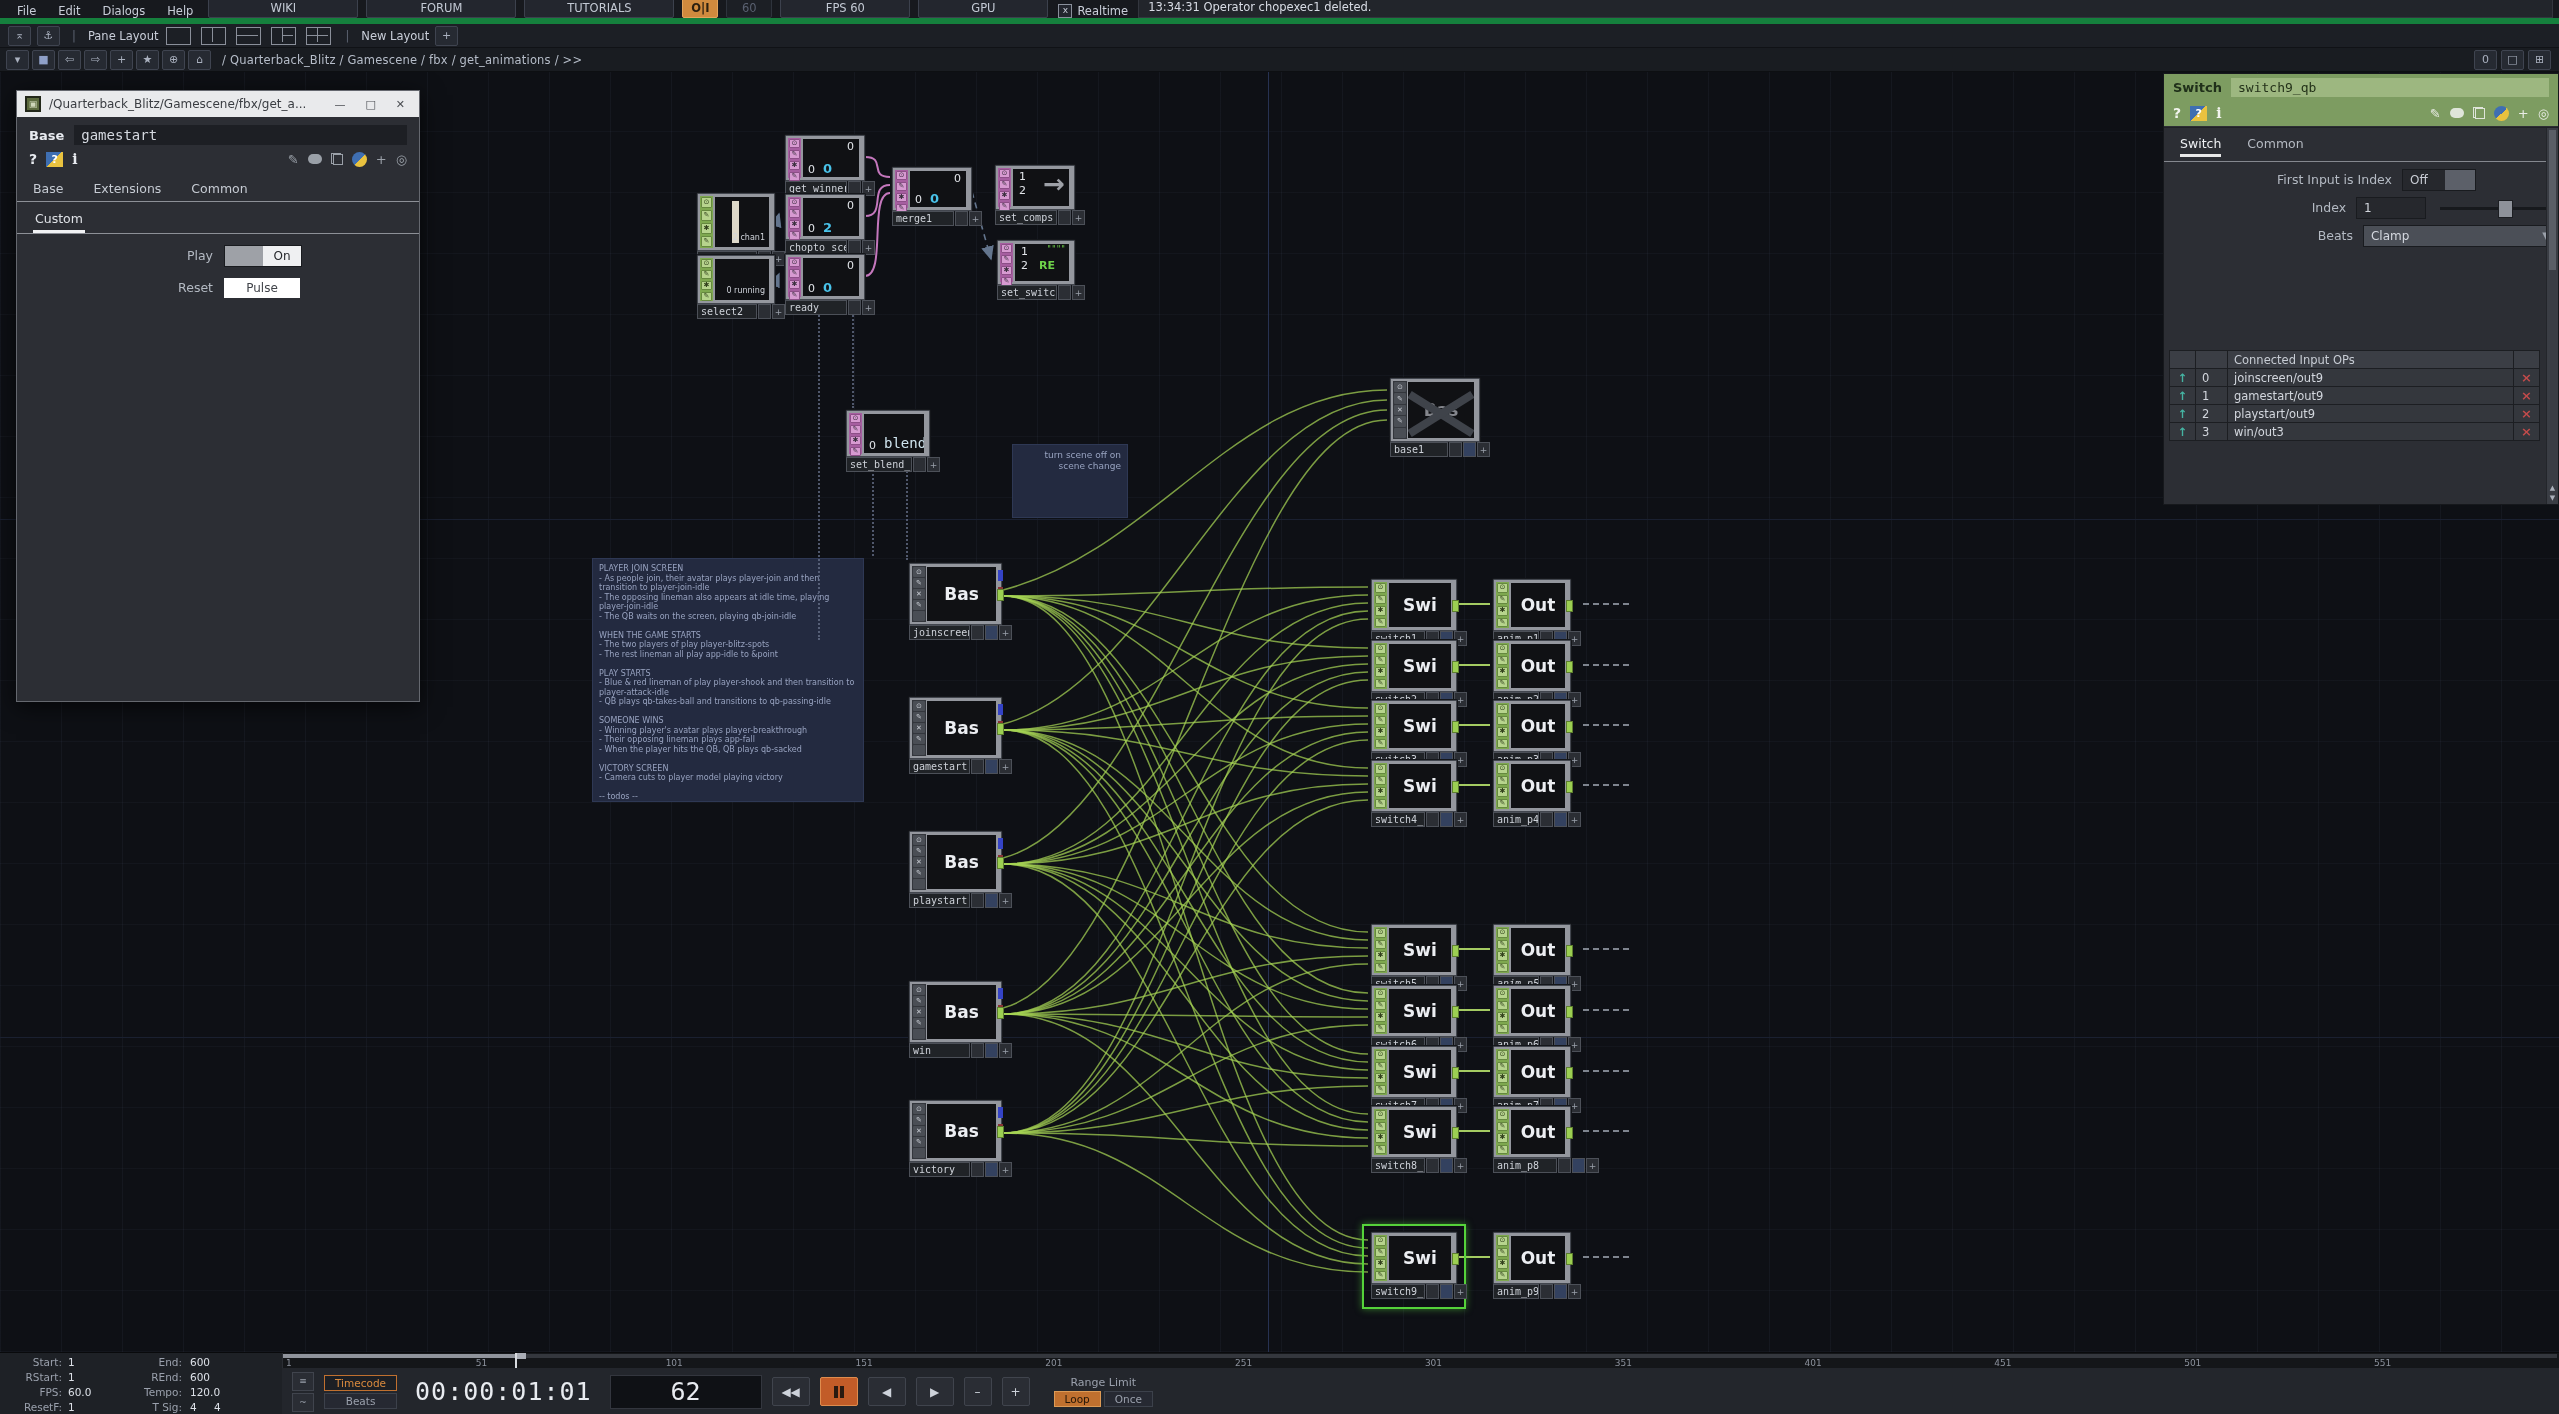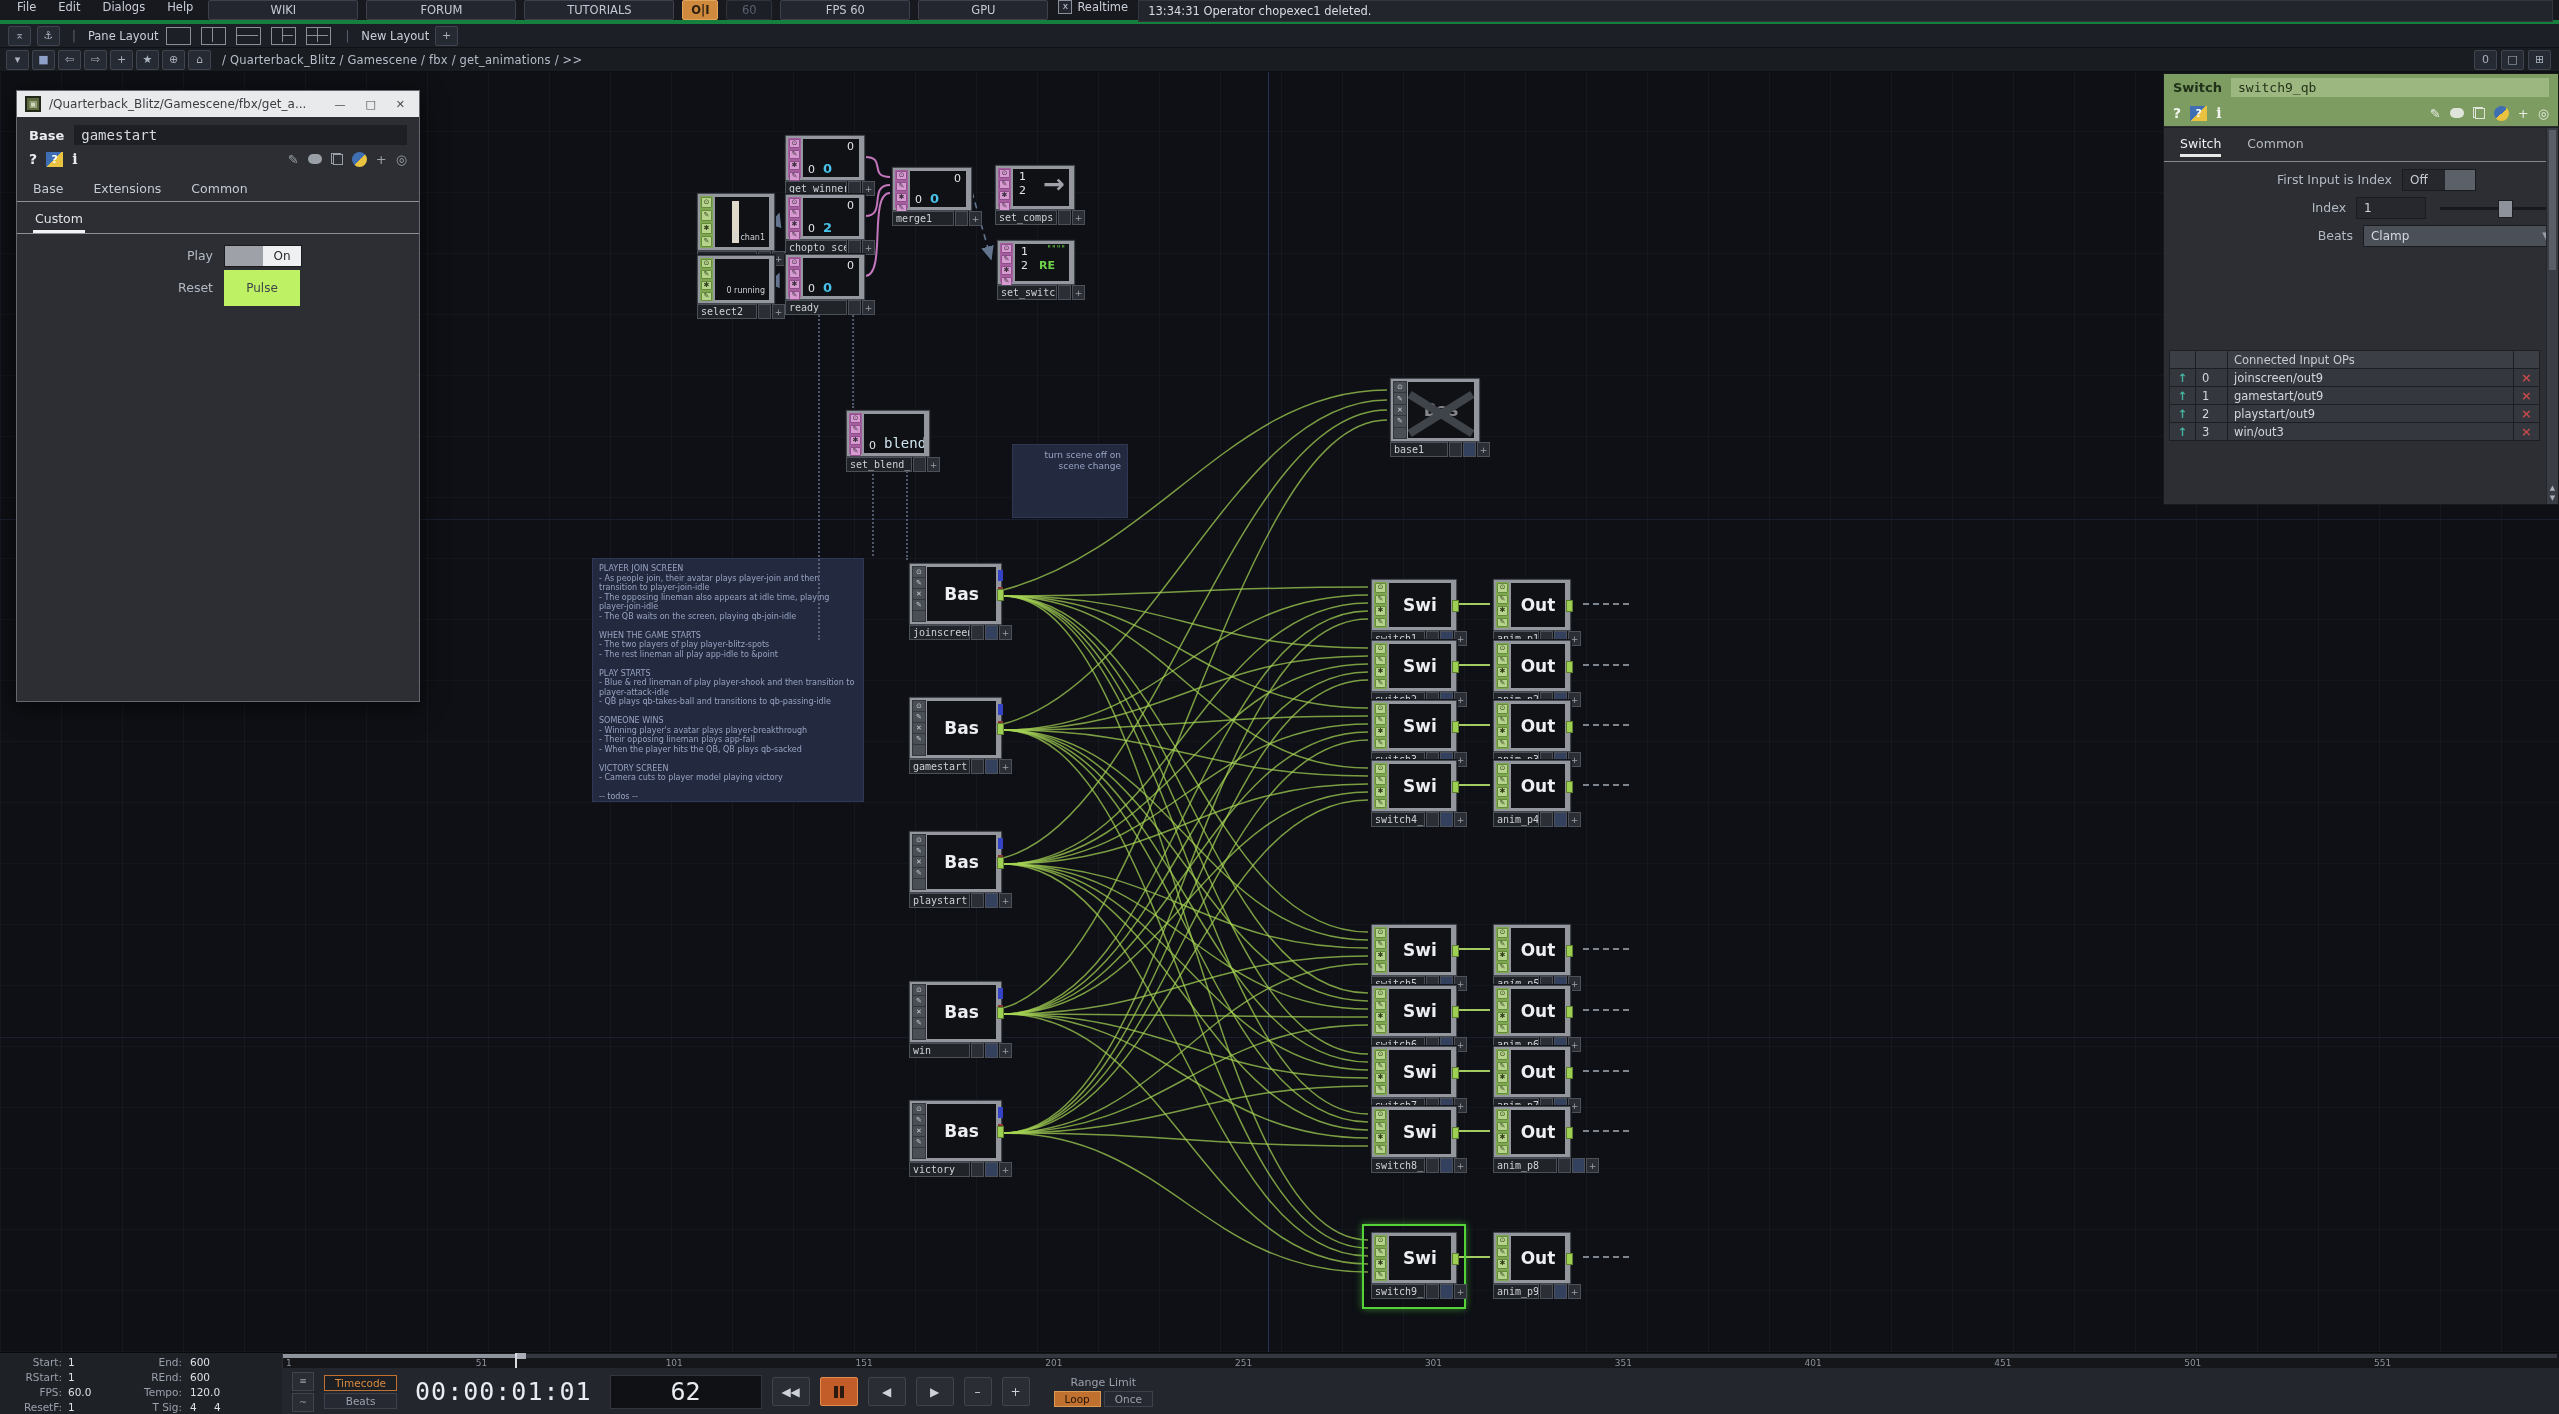--- a/index.html
+++ b/index.html
@@ -1,21 +1,21 @@
 <!DOCTYPE html>
 <html><head>
 <meta charset="utf-8">
 <style>
   html,body{margin:0;padding:0;background:#0b0d11;}
   body{width:2559px;height:1414px;position:relative;overflow:hidden;
        font-family:"DejaVu Sans",sans-serif;color:#c9ced9;-webkit-font-smoothing:antialiased;}
   
   #menubar{position:absolute;top:0;left:0;width:2559px;height:24px;background:#17191e;
-           display:flex;align-items:flex-start;padding:0 6px;font-size:11.5px;box-sizing:border-box;
-           border-bottom:4px solid #15803d;z-index:50;}
+           display:flex;align-items:flex-end;padding:0 6px;font-size:11.5px;box-sizing:border-box;
+           border-bottom:6px solid #15803d;z-index:50;}
   .menu-item{padding:0 11px;color:#c9ced9;}
   .mbtn{height:18px;display:flex;align-items:center;justify-content:center;background:#23262e;
         border:1px solid #3c414d;color:#c3c9d4;border-radius:2px;margin:0 4px;font-size:11.5px;}
   .w150{width:148px;} .w130{width:128px;}
   .io{width:34px;background:#d08a3e;border-color:#e3a45c;color:#2b1f10;font-weight:bold;}
   .io60{width:44px;color:#596070;border-color:#2e333c;background:#1c1f25;}
   .rt{display:flex;align-items:center;gap:5px;margin:0 6px;color:#c9ced9;}
   .rt .cb{width:12px;height:12px;border:1px solid #8a909c;background:#23262e;color:#c9ced9;
           font-size:9px;line-height:11px;text-align:center;}
   #status-msg{flex:1;height:20px;background:#22252b;border:1px solid #33363e;display:flex;
@@ -122,21 +122,21 @@
   .pw-tabs{display:flex;gap:30px;padding:7px 16px 5px;font-size:12.5px;color:#c6cbd3;
            border-bottom:1px solid #8d9097;}
   .pw-subtabs{padding:9px 16px 0;font-size:12.5px;color:#dfe2e7;border-bottom:1px solid #8d9097;height:22px;}
   .pw-subtabs span{border-bottom:3px solid #f2f3f5;padding:0 2px 4px;display:inline-block;}
   .prow{display:flex;align-items:center;height:21px;margin-top:11px;}
   .plabel{width:196px;text-align:right;padding-right:11px;color:#b4bac3;font-size:12.5px;}
   .toggle{width:76px;height:20px;display:flex;border:1px solid #191b1f;}
   .toggle .knob{width:38px;background:#9ea1a7;}
   .toggle .onv{flex:1;background:#eff0f2;color:#26282c;font-size:12px;display:flex;
                align-items:center;justify-content:center;}
-  .pulse{width:76px;height:36px;background:#bef264;color:#41444a;font-size:12px;display:flex;
+  .pulse{width:76px;height:20px;background:#ffffff;color:#41444a;font-size:12px;display:flex;
          align-items:center;justify-content:center;text-align:center;}
   
   #rpanel{position:absolute;left:2163px;top:73px;width:396px;height:432px;background:#2c2e34;
           border:1px solid #16181c;z-index:25;box-sizing:border-box;}
   .rp-head,.rp-icons{height:26px;background:#7d9c61;display:flex;align-items:center;padding:0 9px;gap:9px;}
   .rp-head .optype{color:#20301a;} 
   .rp-name{flex:1;background:#9db780;padding:2px 7px;font-size:13px;color:#243219;
            font-family:"DejaVu Sans Mono",monospace;}
   .rp-icons .qmark,.rp-icons .imark{color:#f2f4ee;}
   .rp-body{position:absolute;top:53px;left:0;right:0;bottom:0;border-top:1px solid #1f2125;}

